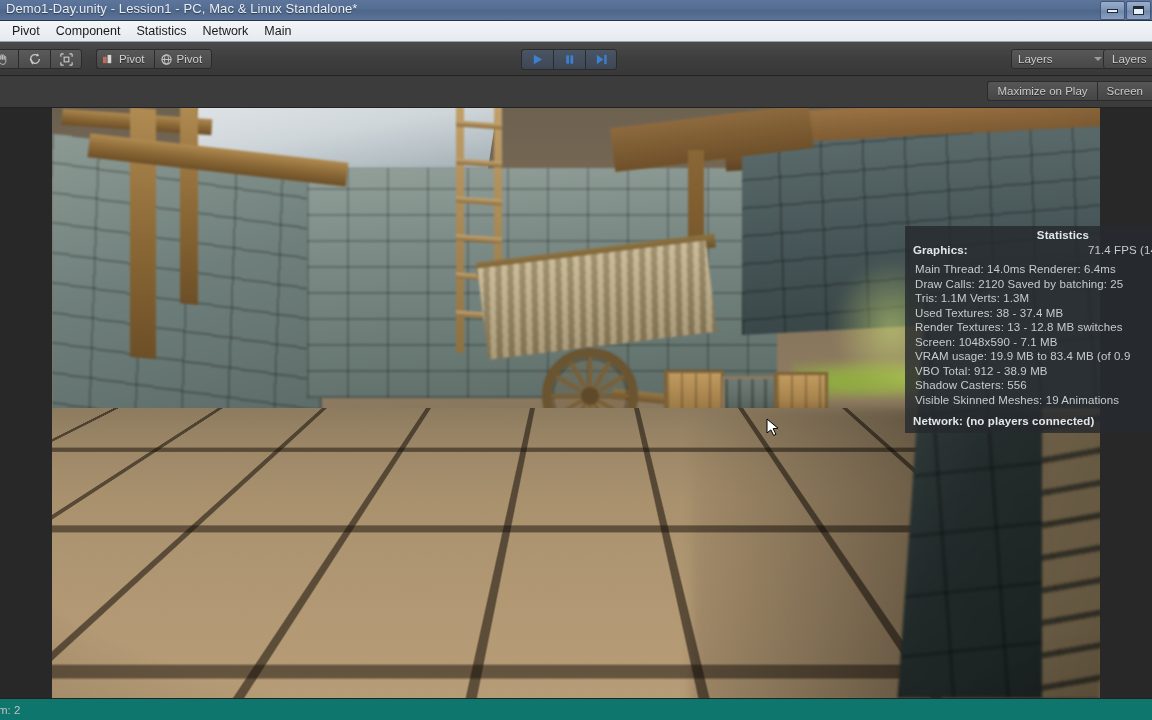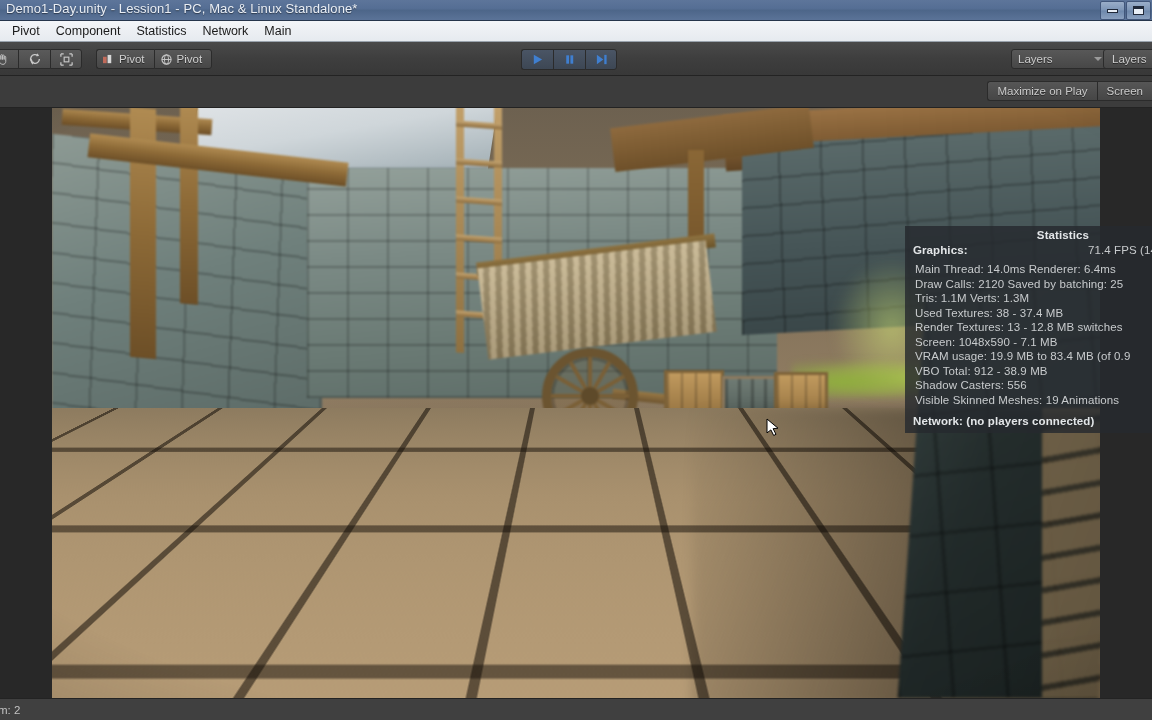--- a/index.html
+++ b/index.html
@@ -323,21 +323,21 @@
   .stats-fps { color:#c7cacc; white-space:nowrap; }
   .stats-lines { padding:6px 8px 0 10px; line-height:14.5px; white-space:nowrap; }
   .stats-net { font-weight:bold; color:#e3e6e8; padding:8px 8px 0 8px; white-space:nowrap; }
 
   
   .cursor { position:absolute; left:766px; top:310px; width:14px; height:20px; }
 
   
   .statusbar {
     position:absolute; left:0; top:698px; width:1152px; height:22px;
-    background:#404040; border-top:1px solid #232323;
+    background:#0f766e; border-top:1px solid #232323;
     display:flex; align-items:center;
   }
   .status-text { font-size:11.5px; color:#c2c2c2; padding-left:0px; margin-left:-2px; }
 </style>
 </head>
 <body>
 
 <div id="app">
 
   <div class="titlebar">

